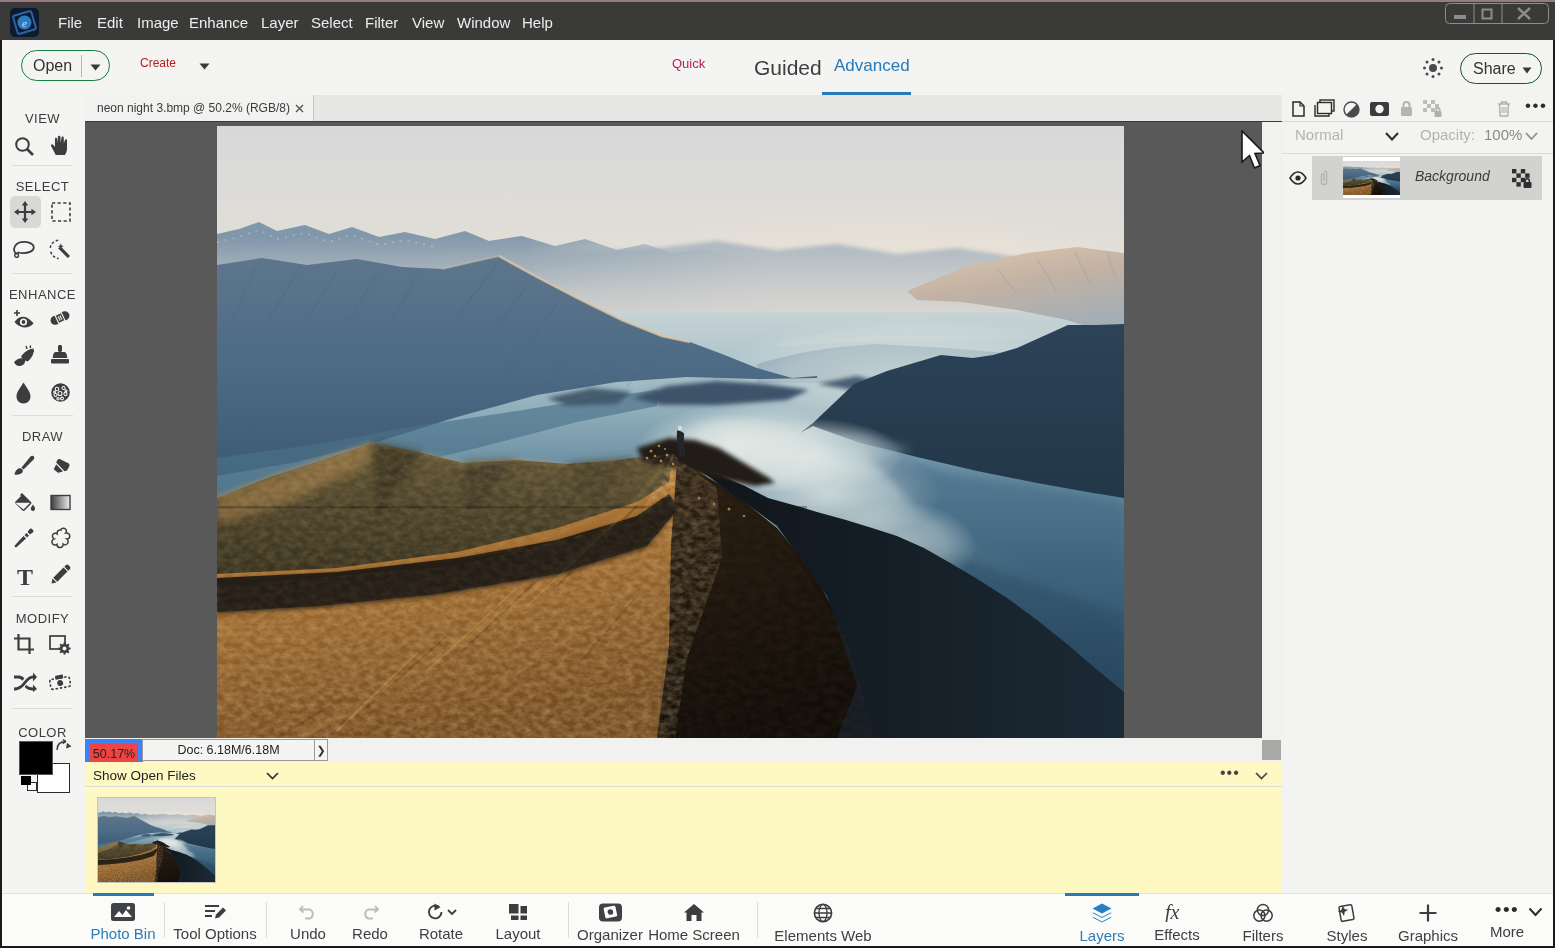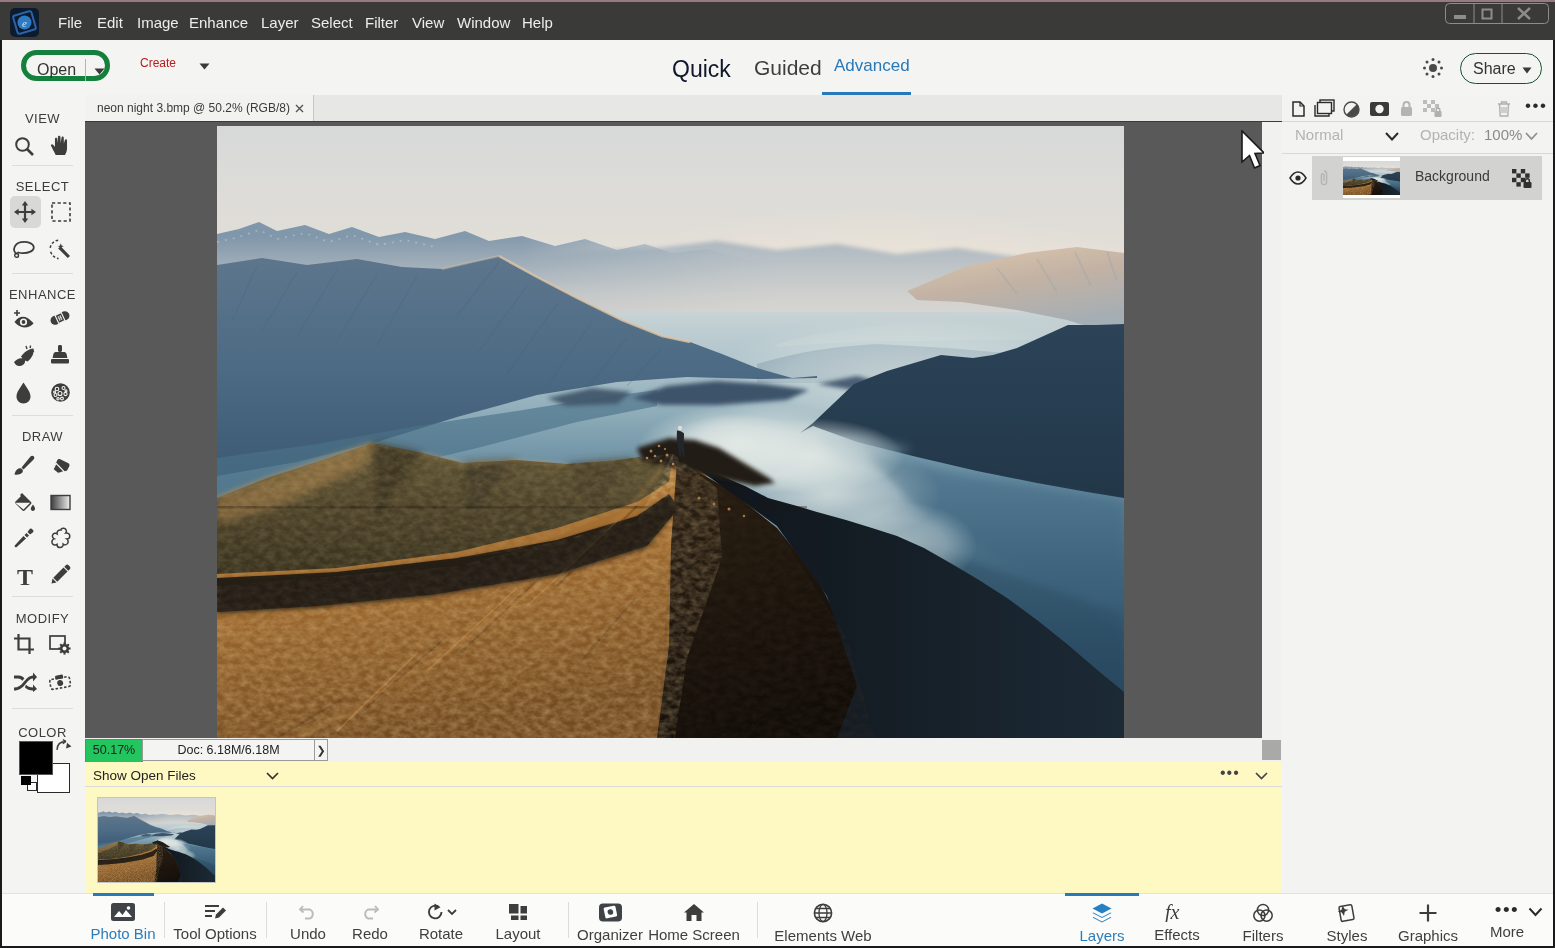--- a/index.html
+++ b/index.html
@@ -46,32 +46,32 @@
   <svg class="abs" style="left:1445px;top:1px" width="104" height="21" viewBox="0 0 104 21">
     <rect x="0.5" y="0.5" width="103" height="20" rx="4" fill="none" stroke="#8d8d8d"></rect>
     <line x1="29" y1="0" x2="29" y2="21" stroke="#8d8d8d"></line>
     <line x1="57" y1="0" x2="57" y2="21" stroke="#8d8d8d"></line>
     <rect x="9" y="12" width="12" height="4" fill="#8d8d8d"></rect>
     <rect x="37.5" y="6.5" width="9" height="9" fill="none" stroke="#8d8d8d" stroke-width="2"></rect>
     <path d="M73 5 L85 16 M85 5 L73 16" stroke="#8d8d8d" stroke-width="2.4"></path>
   </svg>
 </div>
 <div class="abs" id="toolbar">
-  <div class="abs" style="left:21px;top:10px;width:89px;height:31px;border:5px solid #15803d;border-radius:17px;box-sizing:border-box;">
+  <div class="abs" style="left:21px;top:10px;width:89px;height:31px;border:1px solid #15803d;border-radius:17px;box-sizing:border-box;">
     <span class="abs" style="left:11px;top:6px;font-size:16px;color:#333">Open</span>
     <div class="abs" style="left:59px;top:4px;width:1px;height:22px;background:#b5b5b3"></div>
     <svg class="abs" style="left:68px;top:13px" width="11" height="7" viewBox="0 0 11 7">
         <path d="M0.5 0.5 L10.5 0.5 L5.5 6.5 Z" fill="#3a3a3a"></path>
       </svg>
   </div>
   <span class="abs" style="left:140px;top:16px;font-size:12px;color:#b91c1c">Create</span>
   <svg class="abs" style="left:199px;top:23px" width="11" height="7" viewBox="0 0 11 7">
       <path d="M0.5 0.5 L10.5 0.5 L5.5 6.5 Z" fill="#3a3a3a"></path>
     </svg>
-  <span class="abs" style="left:672px;top:16px;font-size:23px;color:#0f172a">Quick</span>
+  <span class="abs" style="left:672px;top:16px;font-size:13px;color:#be185d">Quick</span>
   <span class="abs" style="left:754px;top:16px;font-size:21px;color:#3d3d3d">Guided</span>
   <span class="abs" style="left:834px;top:16px;font-size:17px;color:#2779b9">Advanced</span>
   <div class="abs" style="left:822px;top:52px;width:89px;height:3px;background:#2779b9"></div>
   <svg class="abs" style="left:1422px;top:17px" width="22" height="22" viewBox="0 0 22 22">
     <circle cx="11" cy="11" r="4" fill="#4a4a4a"></circle>
     <g fill="#4a4a4a">
         <circle cx="11" cy="2.5" r="1.5"></circle>
         <circle cx="11" cy="19.5" r="1.5"></circle>
         <circle cx="2.5" cy="11" r="1.5"></circle>
         <circle cx="19.5" cy="11" r="1.5"></circle>
@@ -423,21 +423,21 @@
 <div class="abs" id="canvas">
   <svg class="abs" style="left:132px;top:4px" width="907" height="612">
       <use href="#photo"></use>
     </svg>
 </div>
 <div class="abs" id="vscroll"></div>
 <svg class="abs" style="left:1240px;top:130px" width="24" height="42" viewBox="0 0 24 42">
   <path d="M2,1 L2,32 L9.5,25.5 L14.5,38 L20,35.5 L15,23.5 L24,23 Z" fill="#fff" stroke="#1a1a1a" stroke-width="1.6"></path>
 </svg>
 <div class="abs" id="statusrow">
-  <div class="abs" style="left:0;top:1px;width:58px;height:32px;background:#22c55e;border:1px solid #3b82f6;box-sizing:border-box;text-align:center;font-size:12.5px;color:#222;line-height:20px;">50.17%</div>
+  <div class="abs" style="left:0;top:1px;width:58px;height:32px;background:#ef4444;border:5px solid #3b82f6;box-sizing:border-box;text-align:center;font-size:12.5px;color:#222;line-height:20px;">50.17%</div>
   <div class="abs" style="left:57px;top:1px;width:173px;height:22px;background:#f4f4f2;border:1px solid #9a9a98;box-sizing:border-box;text-align:center;font-size:12.5px;color:#222;line-height:20px;">Doc: 6.18M/6.18M</div>
   <div class="abs" style="left:229px;top:1px;width:14px;height:22px;background:#f4f4f2;border:1px solid #9a9a98;box-sizing:border-box;color:#333;font-size:11px;line-height:20px;text-align:center;">❯</div>
   <div class="abs" style="left:1177px;top:2px;width:19px;height:20px;background:#a9a9a7;"></div>
 </div>
 <div class="abs" id="photobin">
   <span class="abs" style="left:8px;top:6px;font-size:13.5px;color:#222">Show Open Files</span>
   <svg class="abs" style="left:181px;top:10px" width="13" height="8" viewBox="0 0 13 8">
       <path d="M1 1 L6.5 6.5 L12 1" fill="none" stroke="#333" stroke-width="1.7"></path>
     </svg>
   <div class="abs" style="left:1135px;top:11px;width:22px;height:4px;color:#444;font-size:16px;letter-spacing:1px;line-height:0">•••</div>
@@ -508,21 +508,21 @@
       <path d="M1 7 C3.5 2.8 6 1 9 1 C12 1 14.5 2.8 17 7 C14.5 11.2 12 13 9 13 C6 13 3.5 11.2 1 7 Z" fill="none" stroke="#2b2b2b" stroke-width="1.5"></path>
       <circle cx="9" cy="7" r="2.6" fill="#2b2b2b"></circle>
     </svg>
   <svg class="abs" style="left:37px;top:73px" width="10" height="20" viewBox="0 0 10 20">
       <path d="M5 3 A2.6 2.6 0 0 1 7.6 5.6 L7.6 14 A2.6 2.6 0 0 1 2.4 14 L2.4 7 A1.3 1.3 0 0 1 5 7 L5 13" fill="none" stroke="#b4b4b2" stroke-width="1.4"></path>
     </svg>
   <div class="abs" style="left:61px;top:62px;width:57px;height:41px;background:#fff;"></div>
   <svg class="abs" style="left:61px;top:66px" width="57" height="34" viewBox="0 0 57 34">
       <use href="#photo" width="57" height="34"></use>
     </svg>
-  <span class="abs" style="left:133px;top:73px;font-size:14px;color:#3a3a3a;">Background</span>
+  <span class="abs" style="left:133px;top:73px;font-size:14px;color:#3a3a3a;font-style:italic">Background</span>
   <svg class="abs" style="left:230px;top:74px" width="20" height="19" viewBox="0 0 20 19">
       <g fill="#2f2f2f">
         <rect x="0" y="0" width="4.4" height="4.4"></rect>
         <rect x="8.8" y="0" width="4.4" height="4.4"></rect>
         <rect x="4.4" y="4.4" width="4.4" height="4.4"></rect>
         <rect x="0" y="8.8" width="4.4" height="4.4"></rect>
         <rect x="8.8" y="8.8" width="4.4" height="4.4"></rect>
         <rect x="13.2" y="4.4" width="4.4" height="4.4"></rect>
         <rect x="4.4" y="13.2" width="4.4" height="4.4"></rect>
       </g>

